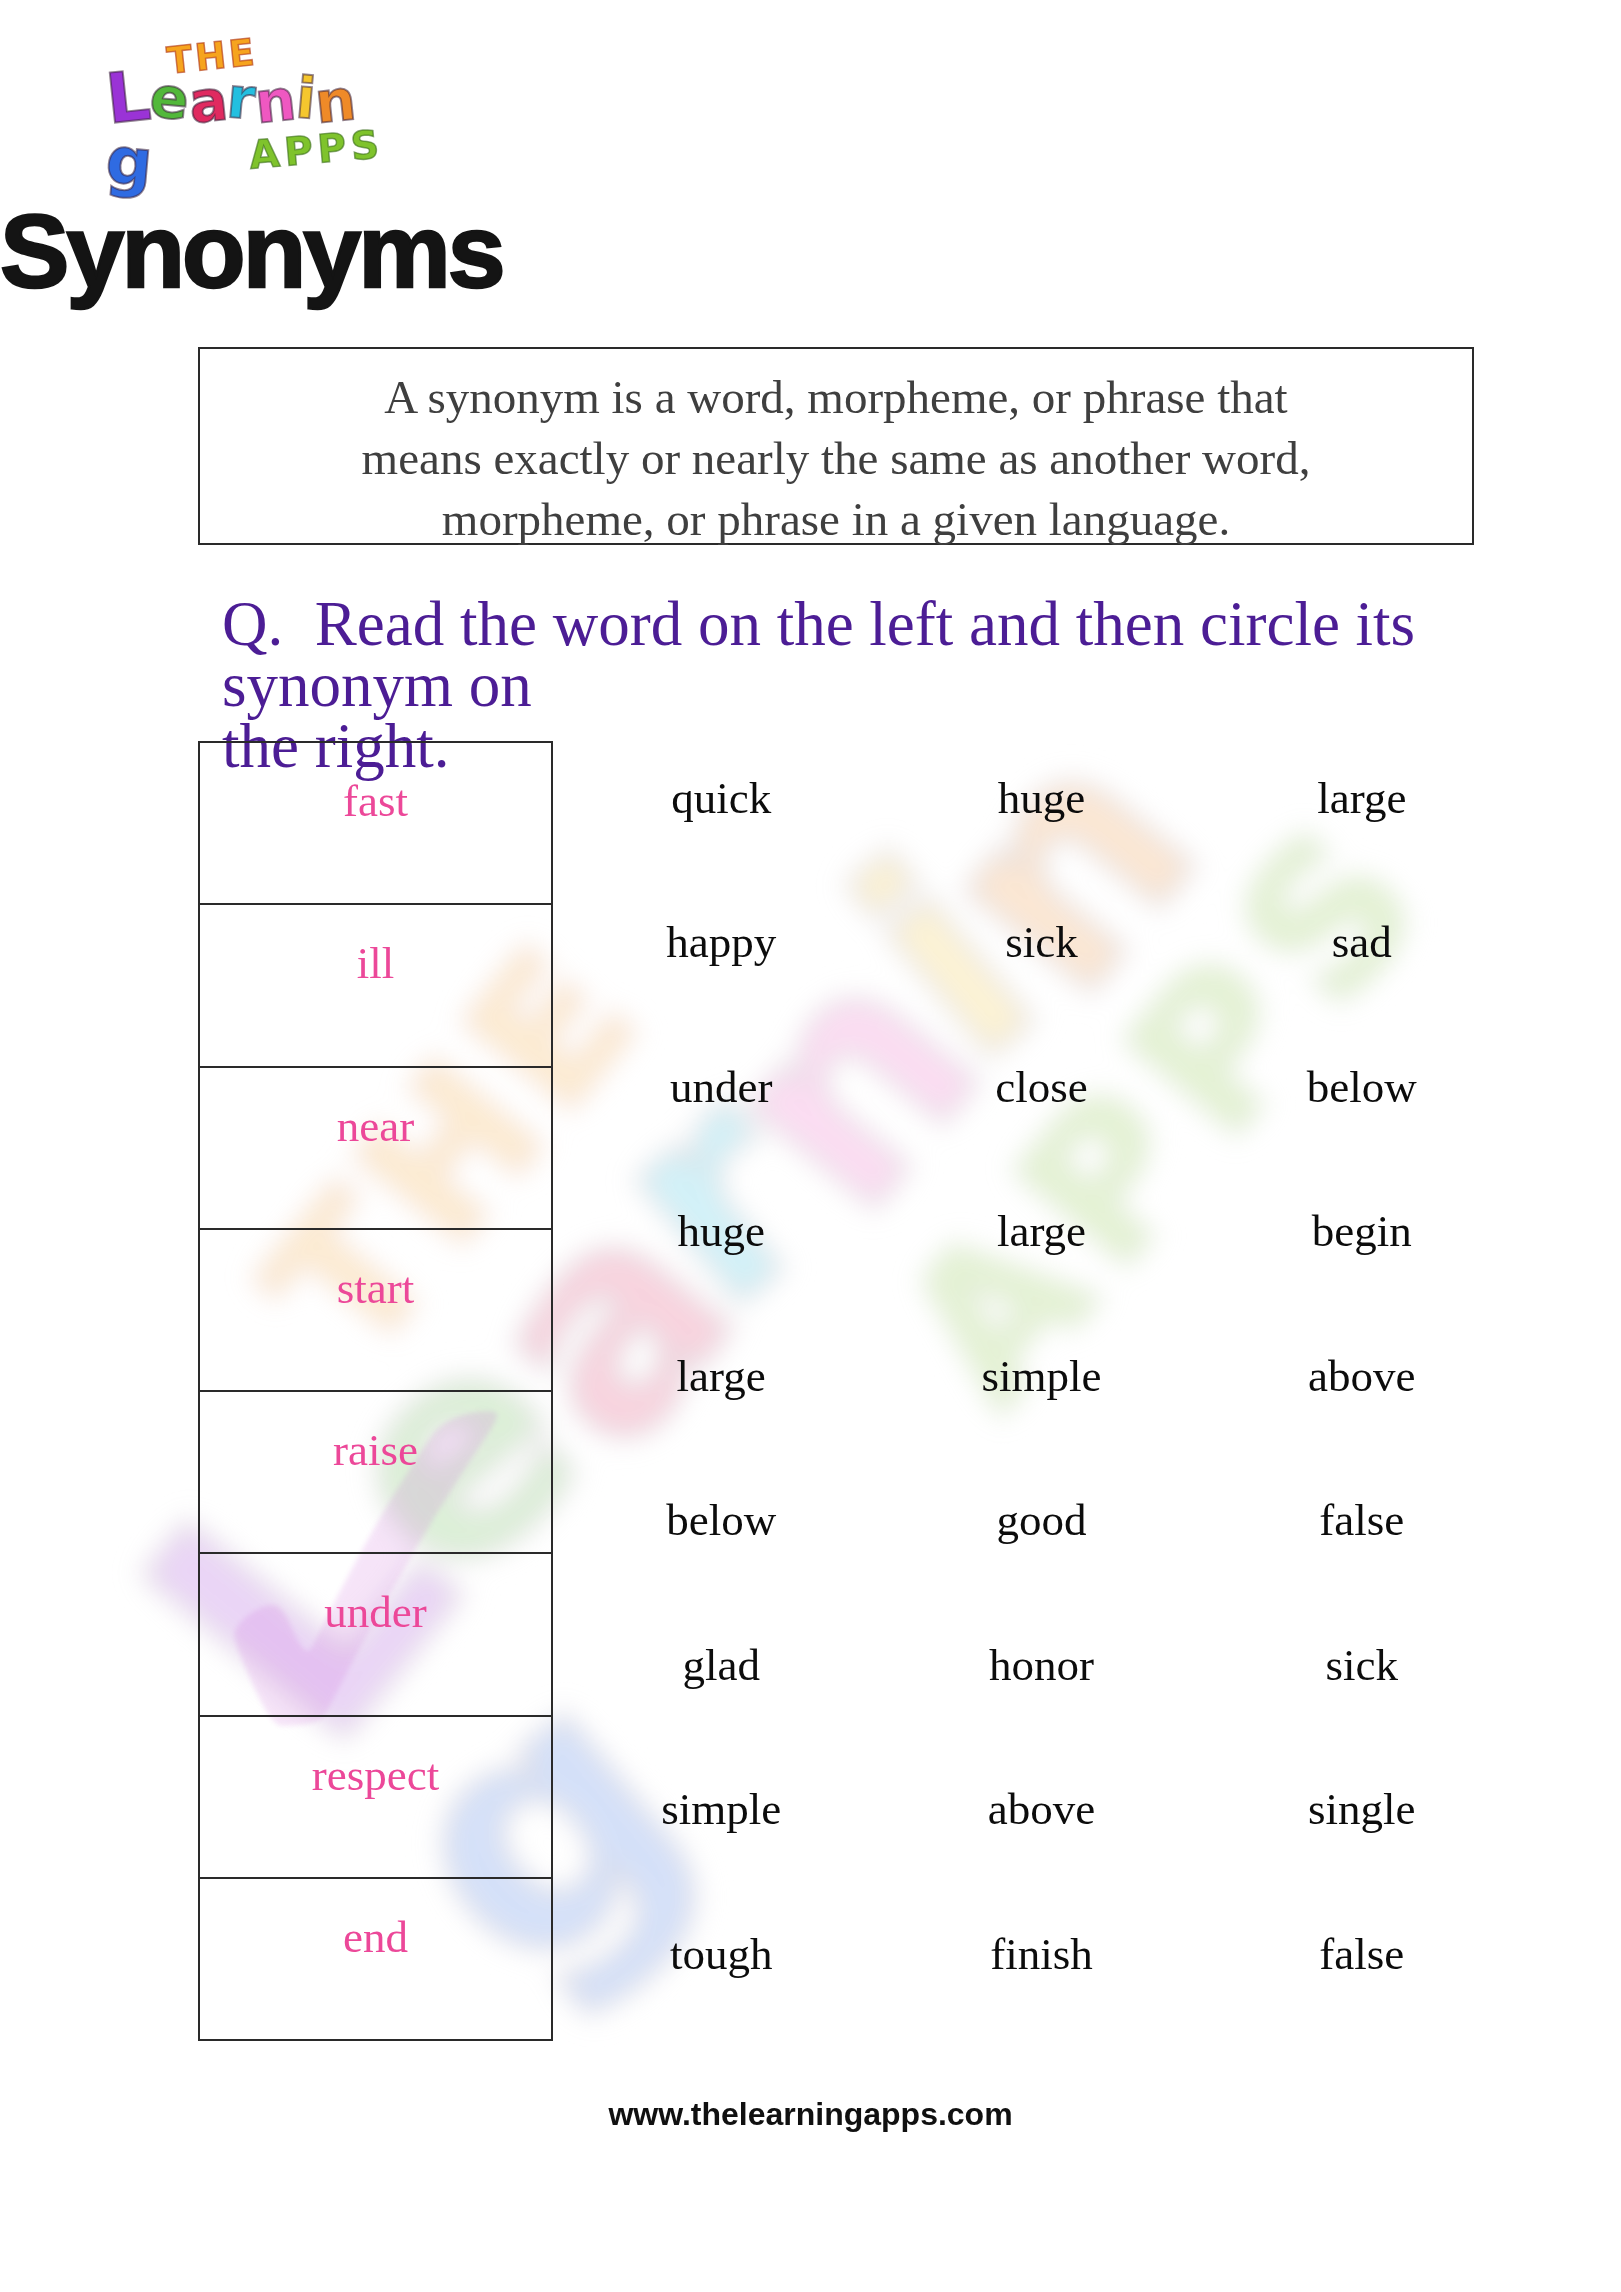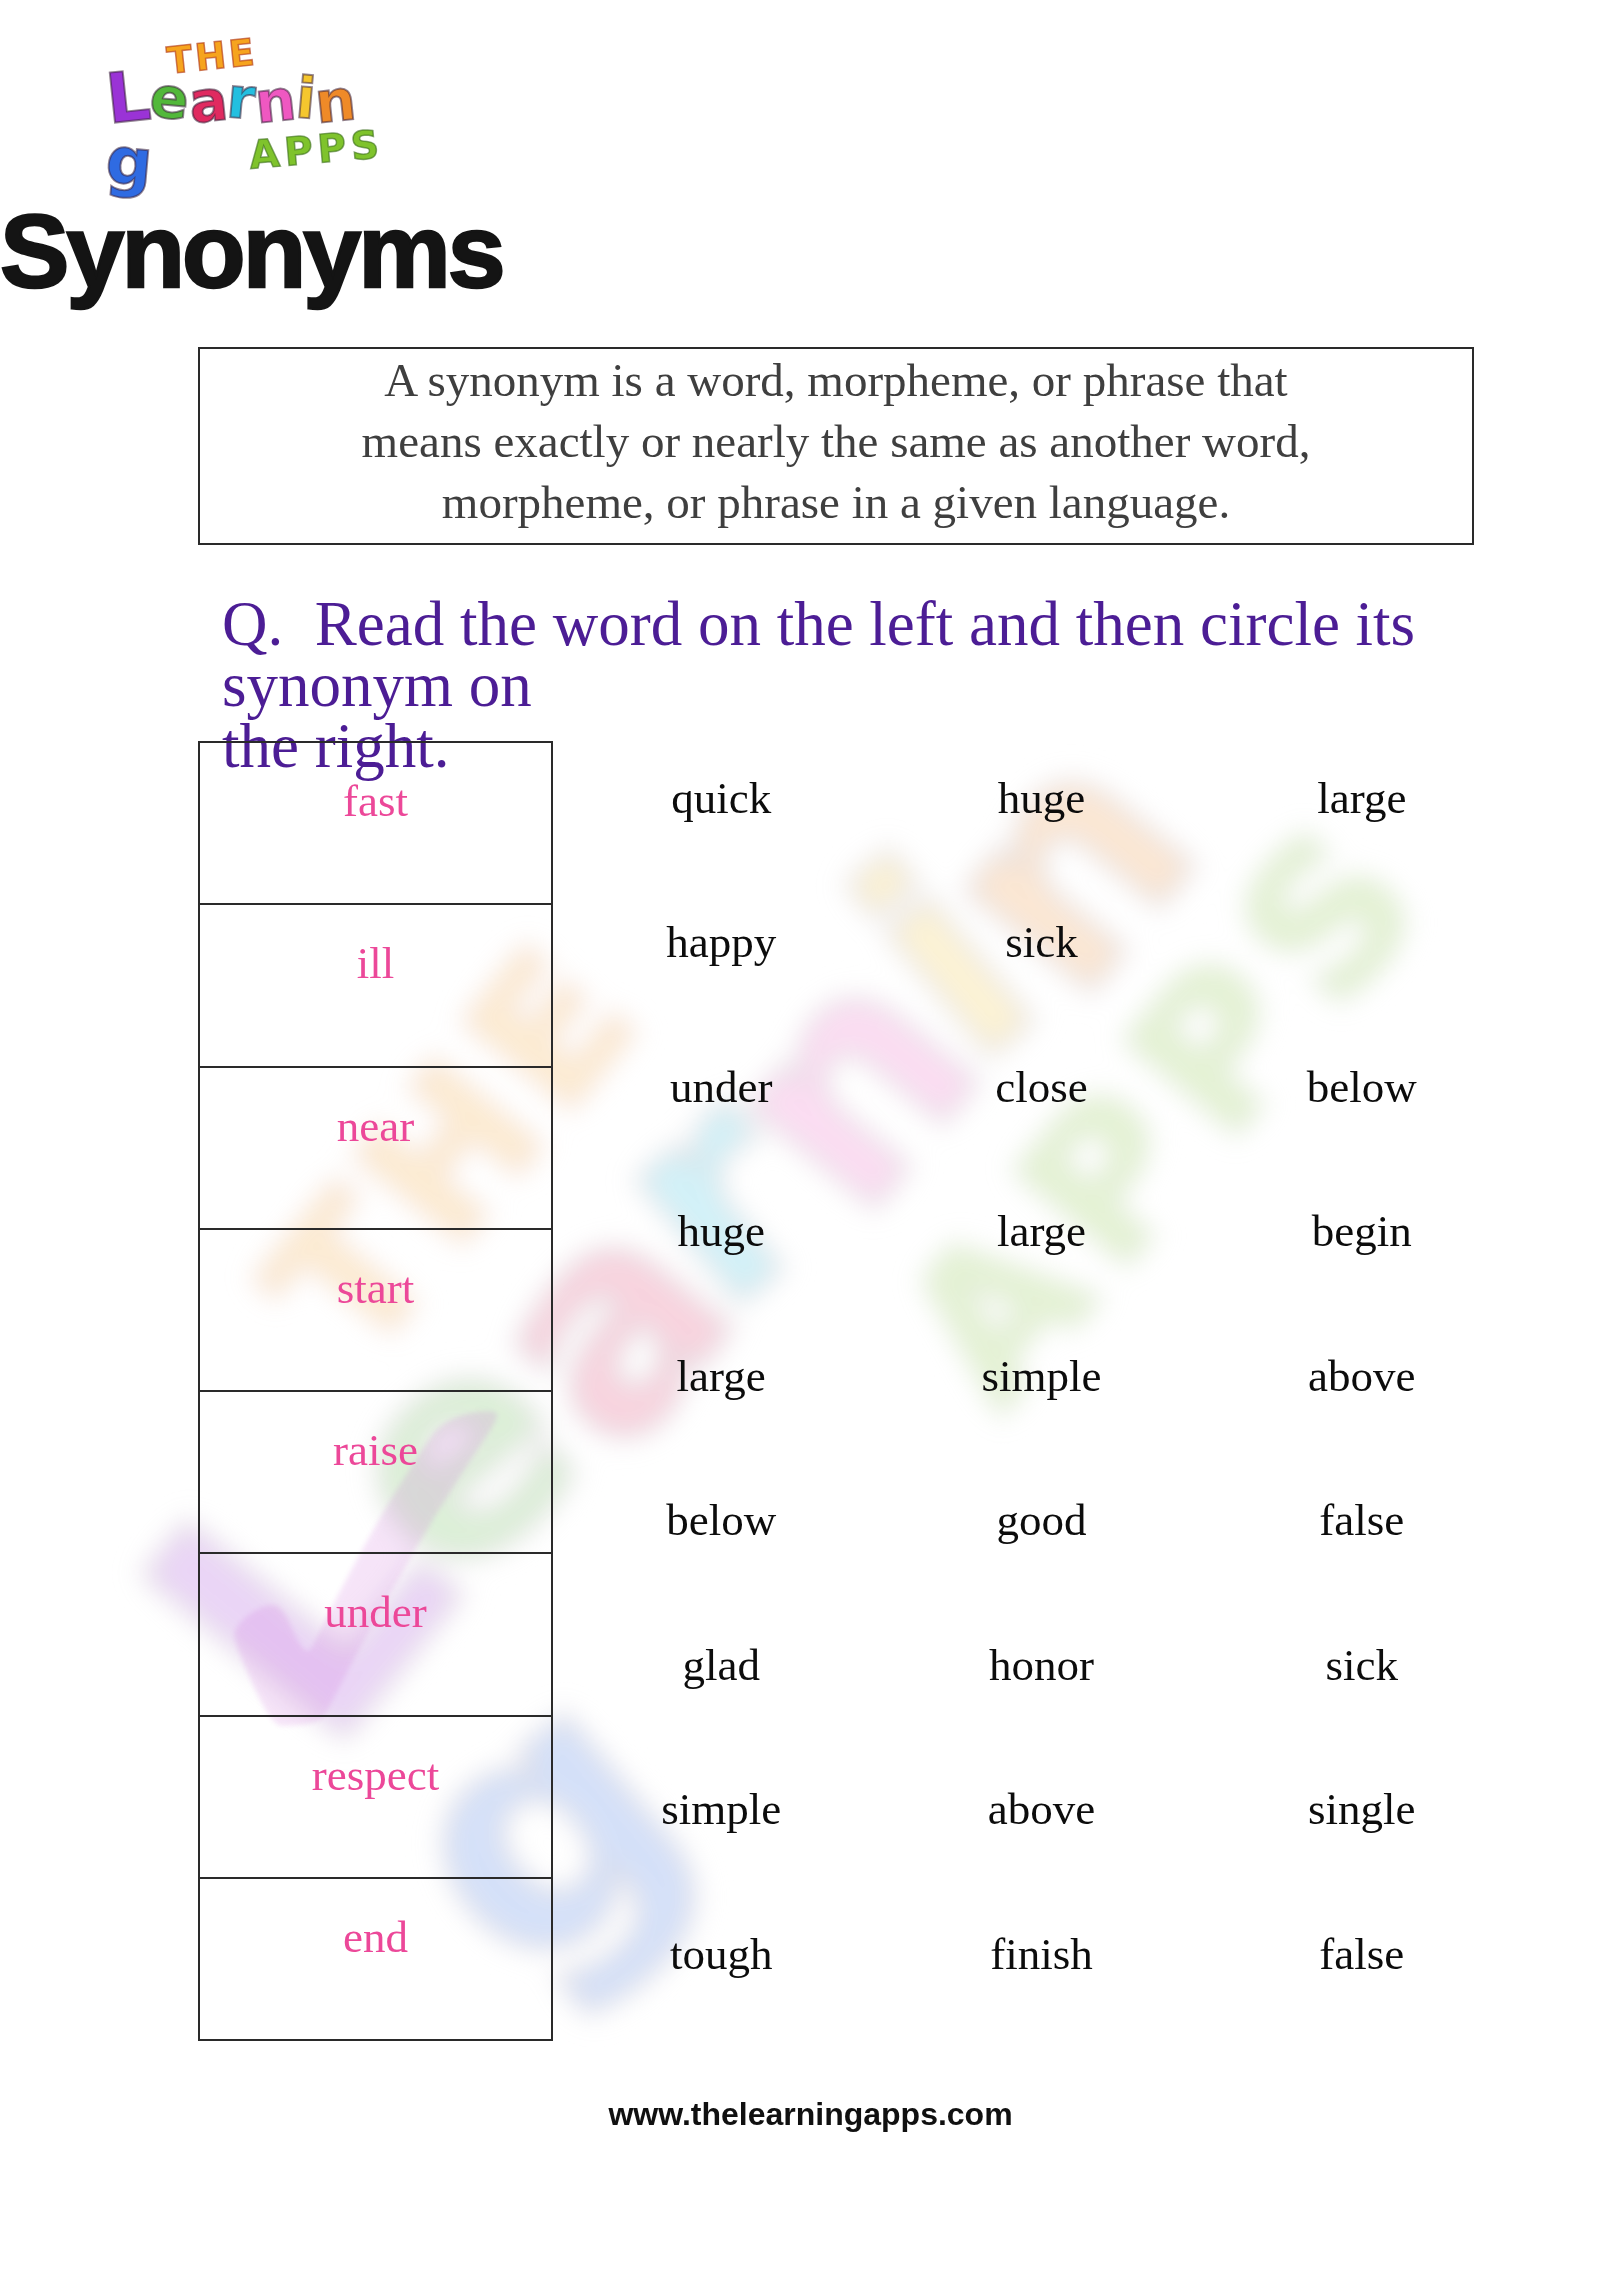--- a/index.html
+++ b/index.html
@@ -60,21 +60,21 @@
     position:absolute;left:0;top:192px;width:100%;
     font-family:"Liberation Sans","DejaVu Sans",sans-serif;
     font-weight:bold;font-size:104px;letter-spacing:-2.9px;
     color:#141414;-webkit-text-stroke:2.5px #141414;
     z-index:2;
   }
   
   .def-box{
     position:absolute;left:198px;top:347px;width:1276px;height:198px;
     box-sizing:border-box;border:2px solid #2a2a2a;
-    text-align:center;padding-top:1px;
+    text-align:center;padding-top:18px;
     font-size:47px;line-height:61px;color:#3f3f3f;
     z-index:2;
   }
   
   .question{
     position:absolute;left:198px;top:594px;width:1274px;
     font-size:63px;line-height:61px;color:#4c1d95;
     z-index:2;
     margin-left:24px;
   }
@@ -165,20 +165,21 @@
 
   <div class="options-col">
     <div class="options-row">
       <div class="option">quick</div>
       <div class="option">huge</div>
       <div class="option">large</div>
     </div>
     <div class="options-row">
       <div class="option">happy</div>
       <div class="option">sick</div>
+      <div class="option">sad</div>
     </div>
     <div class="options-row">
       <div class="option">under</div>
       <div class="option">close</div>
       <div class="option">below</div>
     </div>
     <div class="options-row">
       <div class="option">huge</div>
       <div class="option">large</div>
       <div class="option">begin</div>

